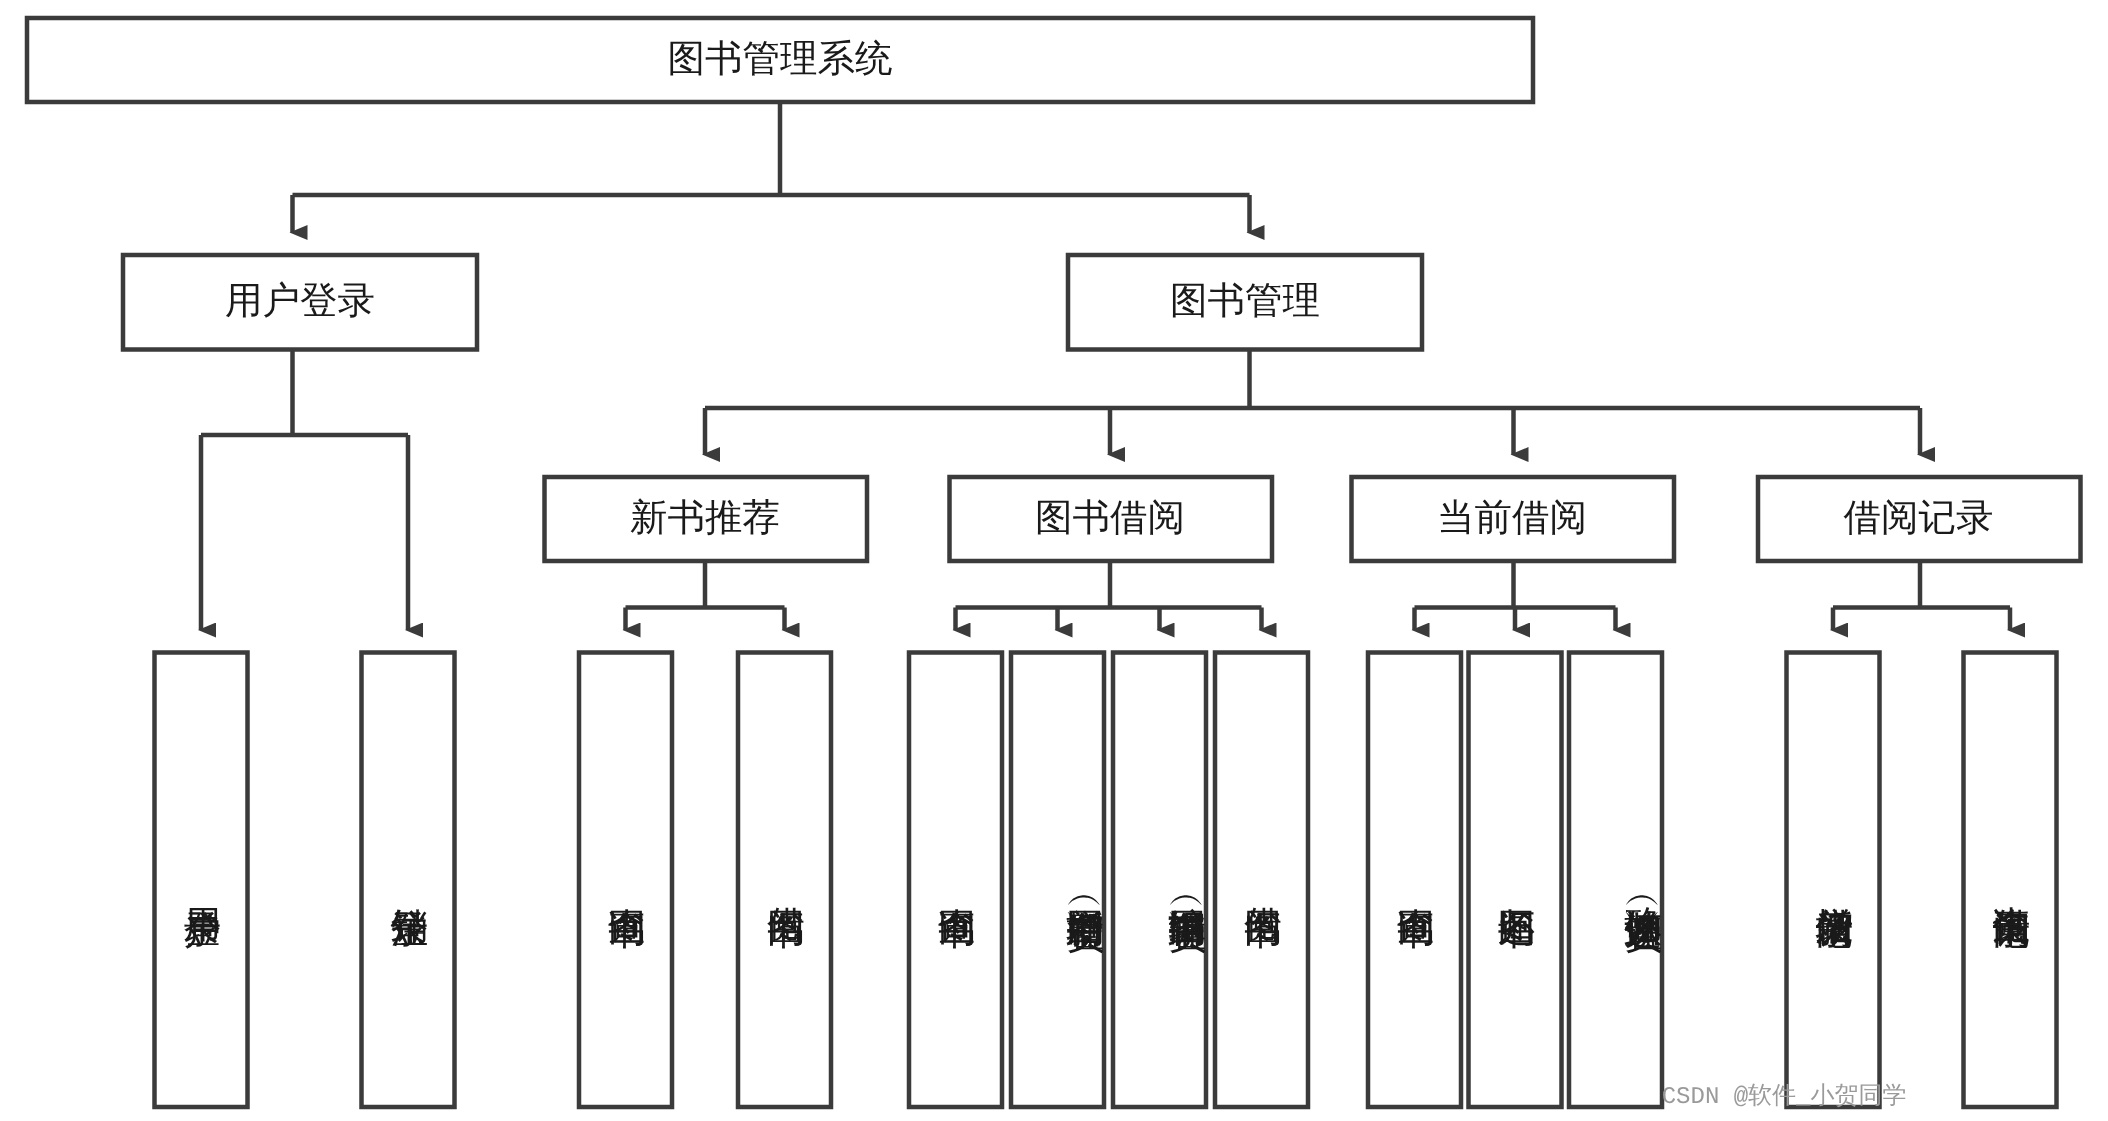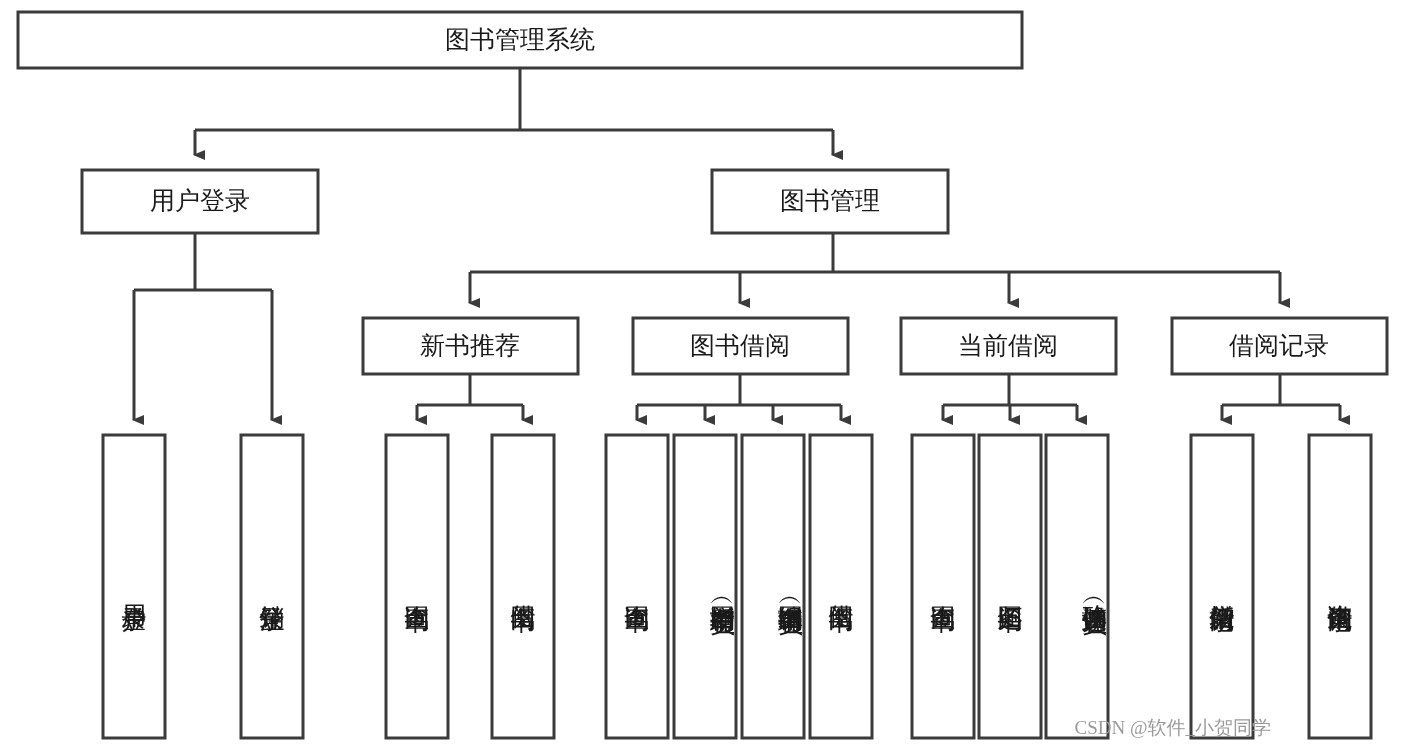--- a/index.html
+++ b/index.html
@@ -61,22 +61,22 @@
     line-height: 1.08;
     color: #1a1a1a;
     letter-spacing: 1px;
     white-space: nowrap;
     pointer-events: none;
   }
   .watermark {
     position: absolute;
     right: 8px;
     bottom: 6px;
-    font-family: Liberation Serif, serif;
-    font-size: 19px;
+    font-family: Liberation Mono, monospace;
+    font-size: 16px;
     color: #9a9a9a;
     white-space: nowrap;
   }
 </style>
 </head>
 <body>
 
 <div id="diagram-root">
 
   <svg class="diagram-svg" viewBox="0 0 1405 747">

